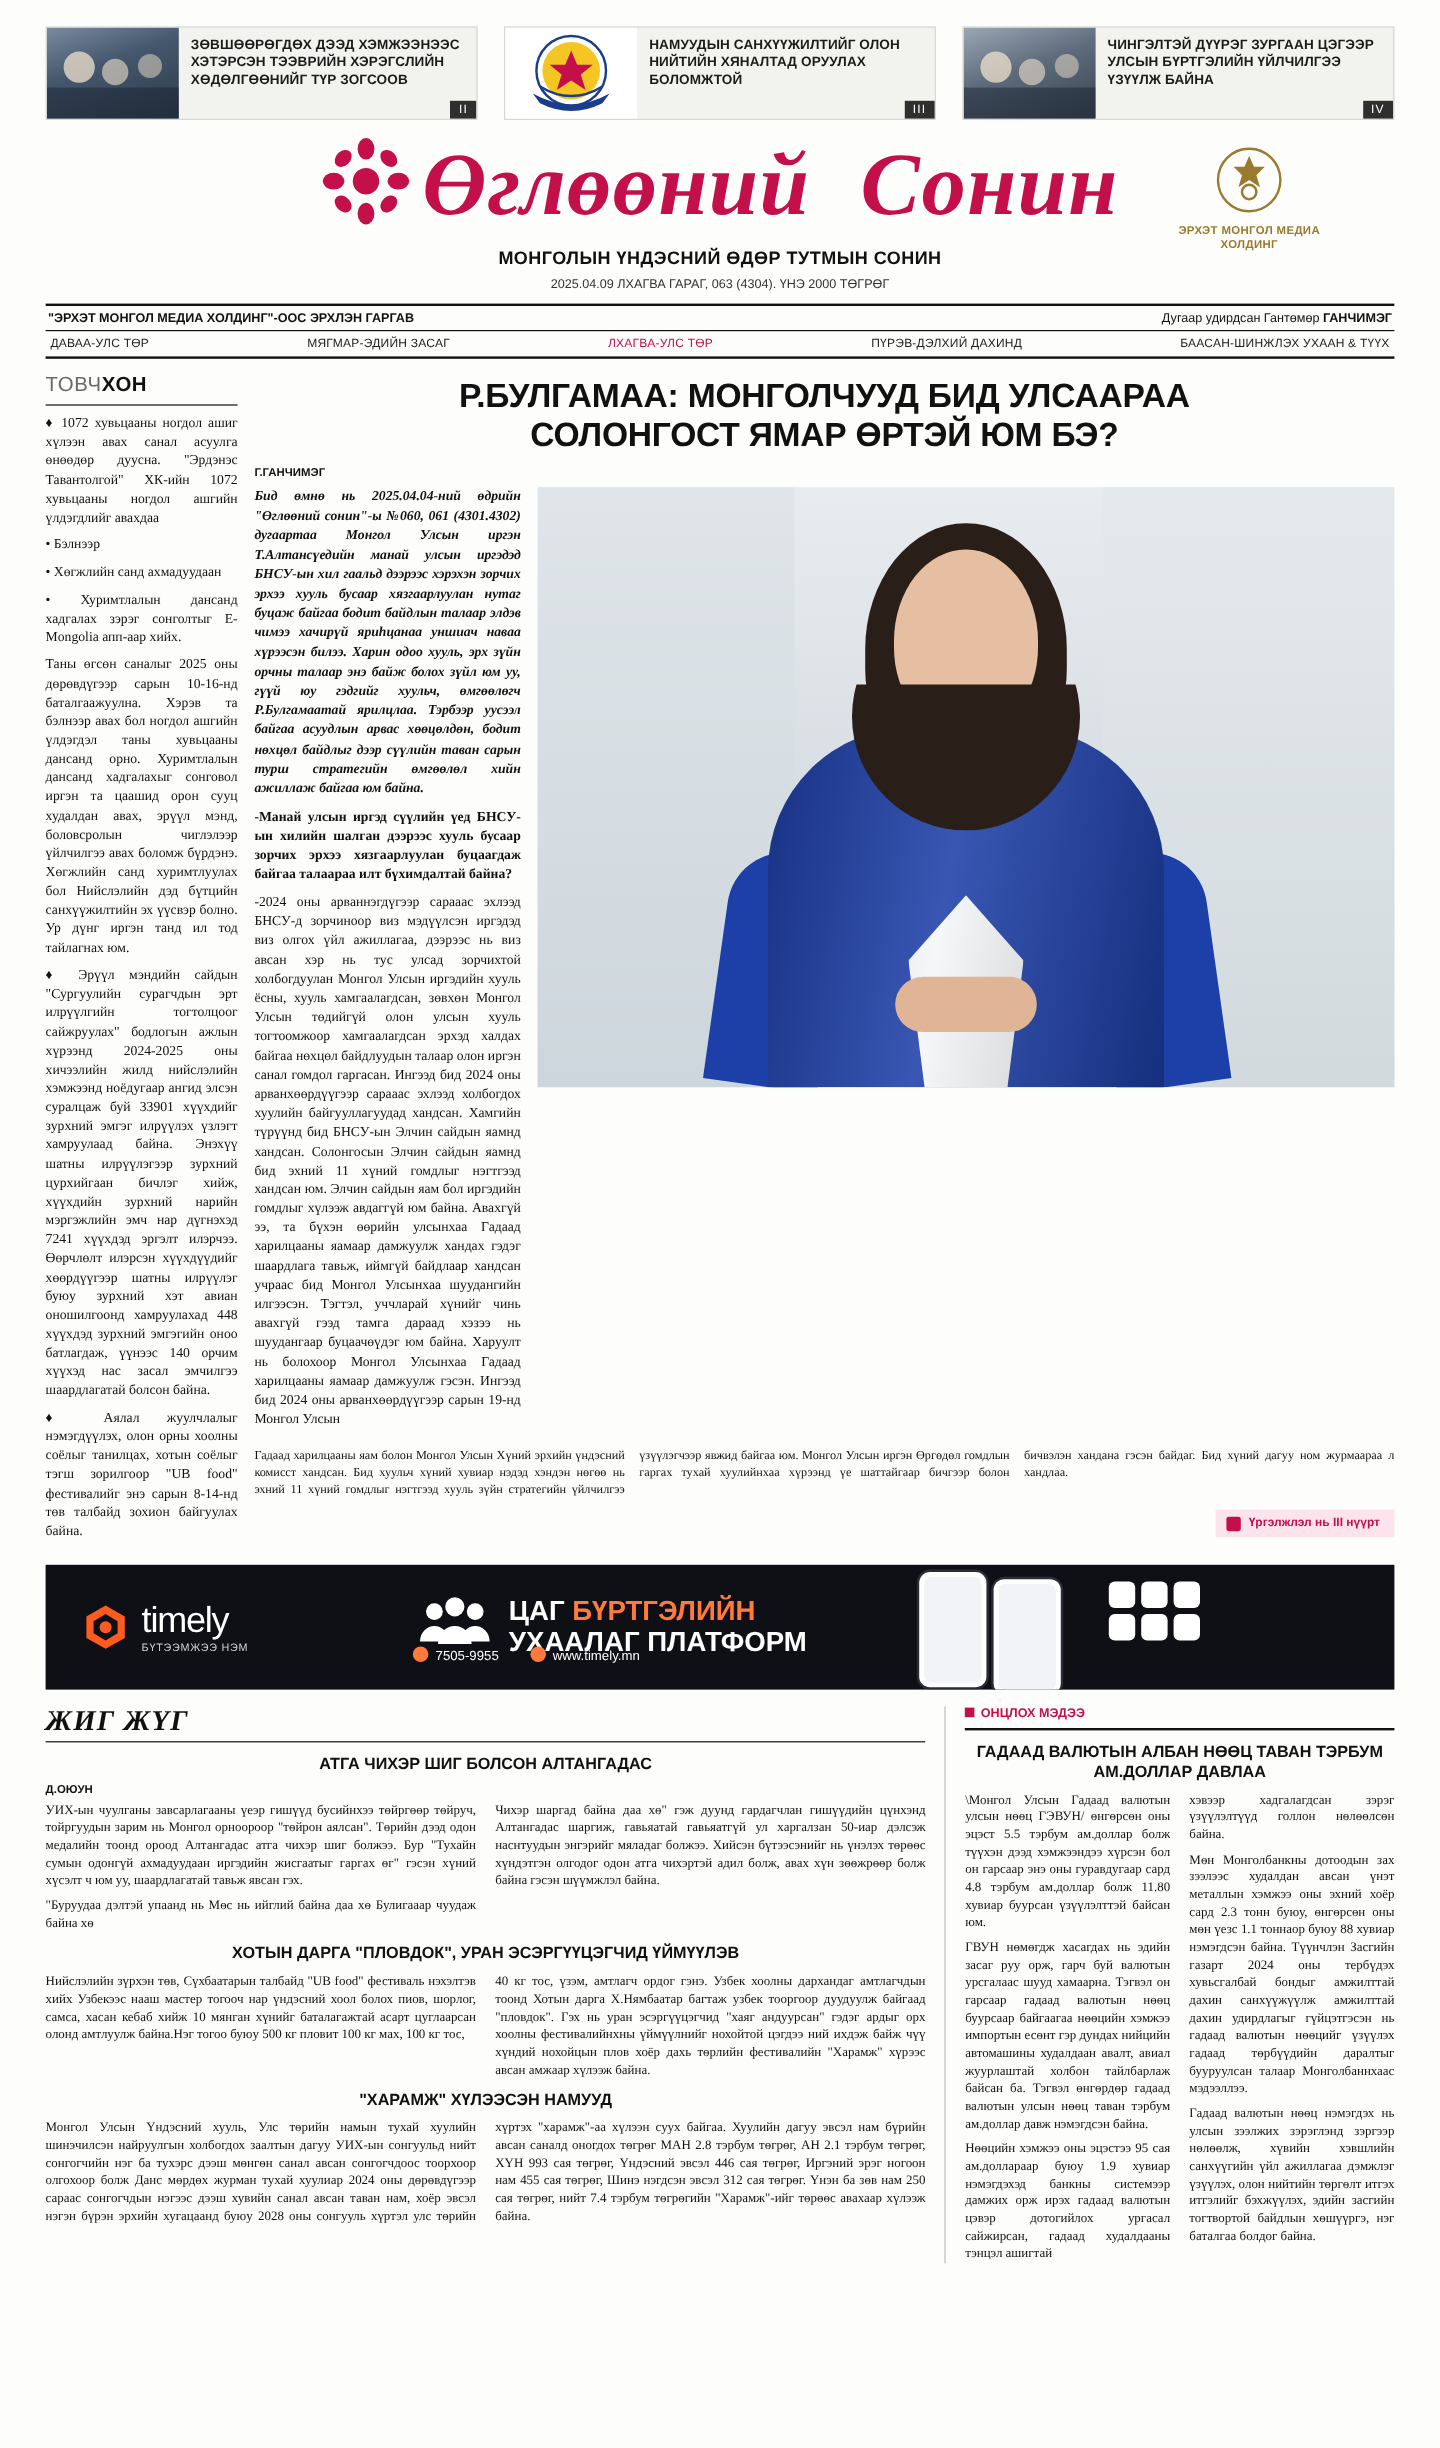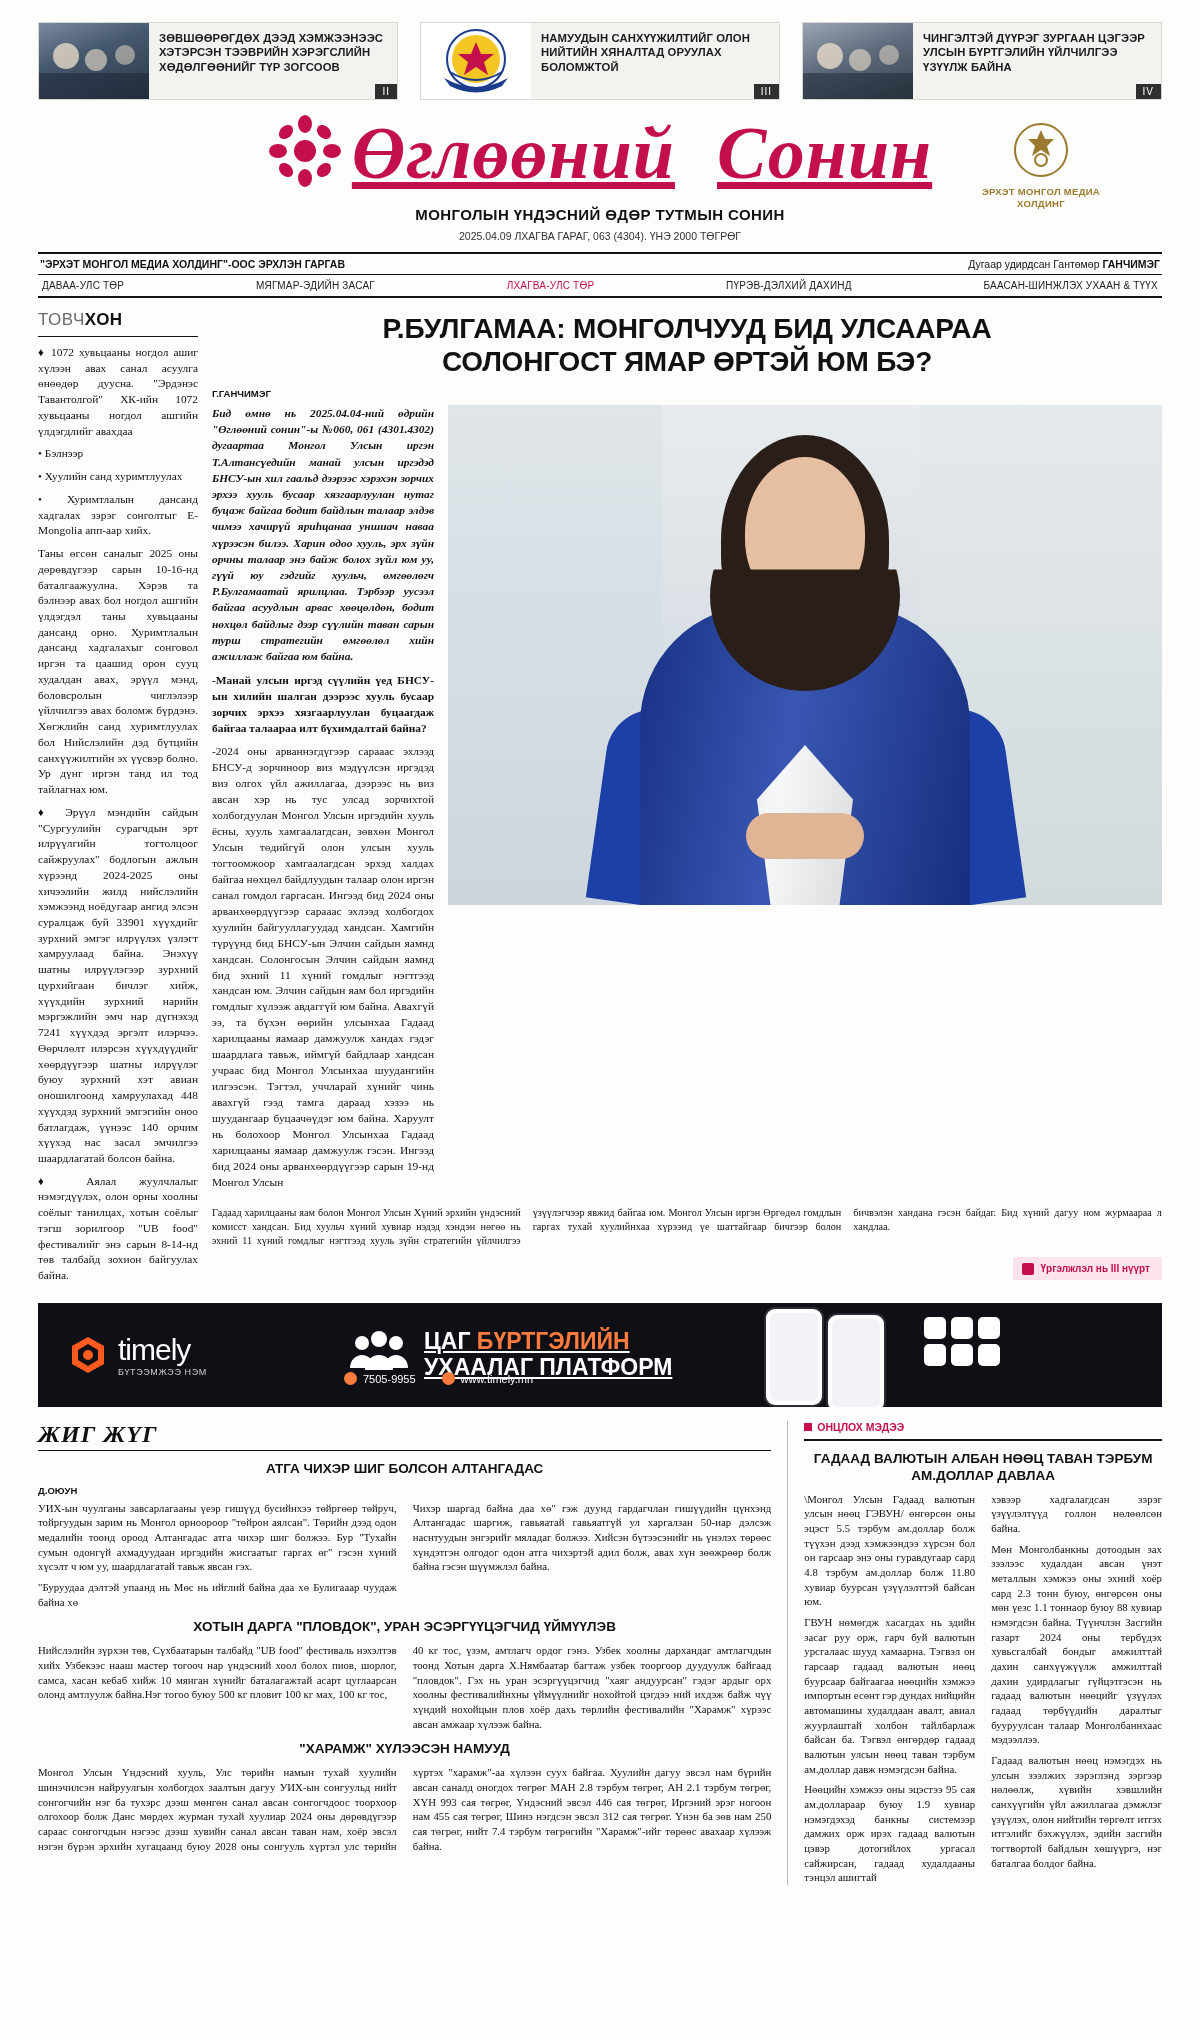--- a/index.html
+++ b/index.html
@@ -38,21 +38,21 @@
     position:absolute; right:0; bottom:0; background:#2f2f2f; color:#fff;
     font-family:"Liberation Sans", sans-serif; font-size:10px; padding:2px 7px;
     letter-spacing:1px;
   }
 
   
   .masthead { text-align:center; padding:14px 0 0; position:relative; }
   .mast-title {
     font-family:"Liberation Serif", serif; font-weight:700; font-style:italic;
     font-size:74px; color:#c4104a; letter-spacing:1px; line-height:1;
-    display:inline-block; vertical-align:middle;text-decoration:underline;
+    display:inline-block; vertical-align:middle;
   }
   .mast-flower { display:inline-block; vertical-align:middle; margin-right:6px; }
   .mast-right {
     position:absolute; right:46px; top:22px; text-align:center; width:150px;
   }
   .mast-right .lbl {
     font-family:"Liberation Sans", sans-serif; font-size:9.5px; font-weight:700;
     color:#9a7a2e; line-height:1.25; margin-top:4px; letter-spacing:.3px;
   }
   .mast-sub {
@@ -159,21 +159,21 @@
 
   
   .ad {
     margin-top:12px; height:104px; background:#0e1016; position:relative; overflow:hidden;
     display:flex; align-items:center; color:#fff;
   }
   .ad .logo-wrap { display:flex; align-items:center; gap:10px; padding-left:30px; width:310px; }
   .ad .logo-mark { width:40px; height:40px; position:relative; }
   .ad .logo-name { font-family:"Liberation Sans", sans-serif; font-size:30px; font-weight:400; letter-spacing:-1px; }
   .ad .logo-sub { font-family:"Liberation Sans", sans-serif; font-size:9px; color:#cfcfcf; letter-spacing:.6px; }
-  .ad .mid { flex:1; display:flex; align-items:center; gap:14px;text-decoration:underline; }
+  .ad .mid { flex:1; display:flex; align-items:center; gap:14px; }
   .ad .slogan { font-family:"Liberation Sans", sans-serif; font-weight:700; font-size:23px; line-height:1.12; }
   .ad .slogan .hl { color:#ff7a3d; }
   .ad .contacts {
     position:absolute; left:306px; bottom:22px; display:flex; gap:26px;
     font-family:"Liberation Sans", sans-serif; font-size:11px; align-items:center;
   }
   .ad .contacts span.dot { display:inline-block; width:13px; height:13px; border-radius:50%; background:#ff7a3d; margin-right:6px; vertical-align:-2px;}
   .ad .phones { position:absolute; right:250px; top:0; bottom:0; width:150px; }
   .ad .phone {
     position:absolute; width:56px; height:96px; border-radius:9px; background:#fff; top:6px;
@@ -298,21 +298,21 @@
   <div class="main">
 
     <div class="col-left">
       <div class="sec-head">
         <span class="thin">ТОВЧ</span><span>ХОН</span>
       </div>
       <div class="rule-thin"></div>
       <div class="brief">
         <p>♦ 1072 хувьцааны ногдол ашиг хүлээн авах санал асуулга өнөөдөр дуусна. "Эрдэнэс Тавантолгой" ХК-ийн 1072 хувьцааны ногдол ашгийн үлдэгдлийг авахдаа</p>
         <p>• Бэлнээр</p>
-        <p>• Хуулийн санд хуримтлуулах</p>
+        <p>• Хөгжлийн санд ахмадуудаан</p>
         <p>• Хуримтлалын дансанд хадгалах зэрэг сонголтыг Е-Mongolia апп-аар хийх.</p>
         <p>Таны өгсөн саналыг 2025 оны дөрөвдүгээр сарын 10-16-нд баталгаажуулна. Хэрэв та бэлнээр авах бол ногдол ашгийн үлдэгдэл таны хувьцааны дансанд орно. Хуримтлалын дансанд хадгалахыг сонговол иргэн та цаашид орон сууц худалдан авах, эрүүл мэнд, боловсролын чиглэлээр үйлчилгээ авах боломж бүрдэнэ. Хөгжлийн санд хуримтлуулах бол Нийслэлийн дэд бүтцийн санхүүжилтийн эх үүсвэр болно. Ур дүнг иргэн танд ил тод тайлагнах юм.</p>
         <p>♦ Эрүүл мэндийн сайдын "Сургуулийн сурагчдын эрт илрүүлгийн тогтолцоог сайжруулах" бодлогын ажлын хүрээнд 2024-2025 оны хичээлийн жилд нийслэлийн хэмжээнд ноёдугаар ангид элсэн суралцаж буй 33901 хүүхдийг зурхний эмгэг илрүүлэх үзлэгт хамруулаад байна. Энэхүү шатны илрүүлэгээр зурхний цурхийгаан бичлэг хийж, хүүхдийн зурхний нарийн мэргэжлийн эмч нар дүгнэхэд 7241 хүүхдэд эргэлт илэрчээ. Өөрчлөлт илэрсэн хүүхдүүдийг хөөрдүүгээр шатны илрүүлэг буюу зурхний хэт авиан оношилгоонд хамруулахад 448 хүүхдэд зурхний эмгэгийн оноо батлагдаж, үүнээс 140 орчим хүүхэд нас засал эмчилгээ шаардлагатай болсон байна.</p>
         <p>♦ Аялал жуулчлалыг нэмэгдүүлэх, олон орны хоолны соёлыг танилцах, хотын соёлыг тэгш зорилгоор "UB food" фестивалийг энэ сарын 8-14-нд төв талбайд зохион байгуулах байна.</p>
       </div>
     </div>
 
     <div class="col-right">
       <div class="headline">
         <div>Р.БУЛГАМАА: МОНГОЛЧУУД БИД УЛСААРАА</div>

